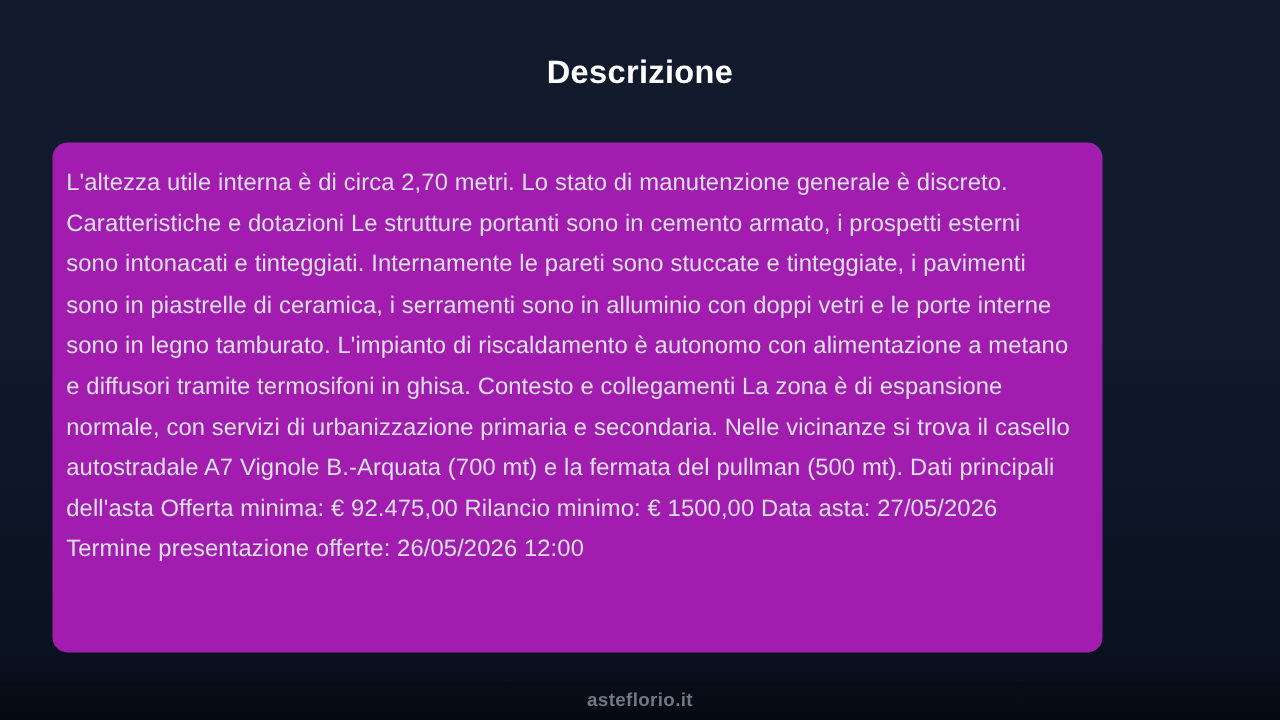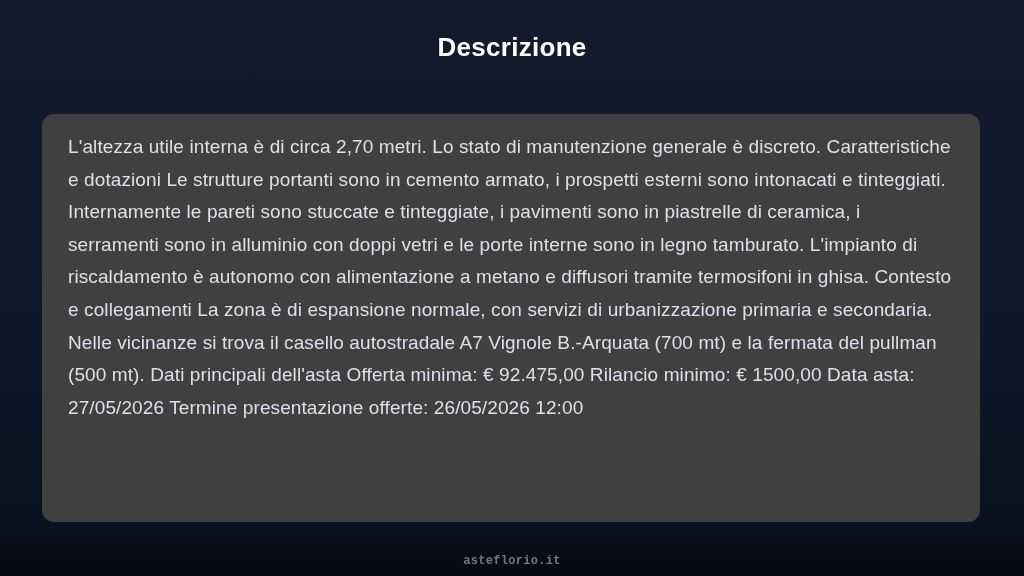--- a/index.html
+++ b/index.html
@@ -5,68 +5,68 @@
   * { margin: 0; padding: 0; box-sizing: border-box; }
   html, body { width: 1024px; height: 576px; overflow: hidden; }
   body {
     font-family: "Liberation Sans", "DejaVu Sans", sans-serif;
     background: linear-gradient(180deg, #121b2d 0%, #101a2b 45%, #0c1424 78%, #0a1120 90%, #070c17 100%);
     position: relative;
     color: #dce0e8;
   }
   .header {
     text-align: center;
-    padding-top: 32px;
+    padding-top: 22px;
+    margin-top: 20px;
   }
   .page-title {
     font-size: 26px;
     font-weight: 700;
     color: #ffffff;
     letter-spacing: 0.3px;
   }
   .page-subtitle {
     margin-top: 9px;
     font-size: 11px;
     font-weight: 400;
     color: #8e95a3;
     letter-spacing: 0.8px;
   }
   .description-card {
     position: absolute;
     left: 42px;
     top: 114px;
-    width: 938px;
+    width: 840px;
     height: 408px;
-    background: #404040;
+    background: #a21caf;
     border-radius: 12px;
-    padding: 17px 26px 0 26px;
+    padding: 17px 26px 0 11px;
   }
   .description-text {
     font-size: 19px;
     line-height: 32.6px;
     color: #dce0e8;
     letter-spacing: 0.1px;
   }
   .footer {
     position: absolute;
     left: 0;
     bottom: 0;
     width: 100%;
     height: 31px;
     background: linear-gradient(180deg, rgba(6,10,18,0.35), rgba(6,10,18,0.85));
     display: flex;
     align-items: center;
     justify-content: center;
   }
   .footer-brand {
-    font-size: 12px;
+    font-size: 15px;
     font-weight: 700;
     color: #707786;
     letter-spacing: 0.3px;
-    font-family: Liberation Mono, monospace;
   }
 </style>
 </head>
 <body>
 
 <div class="header">
   <div class="page-title">Descrizione</div>
 </div>
 
 <div class="description-card">

